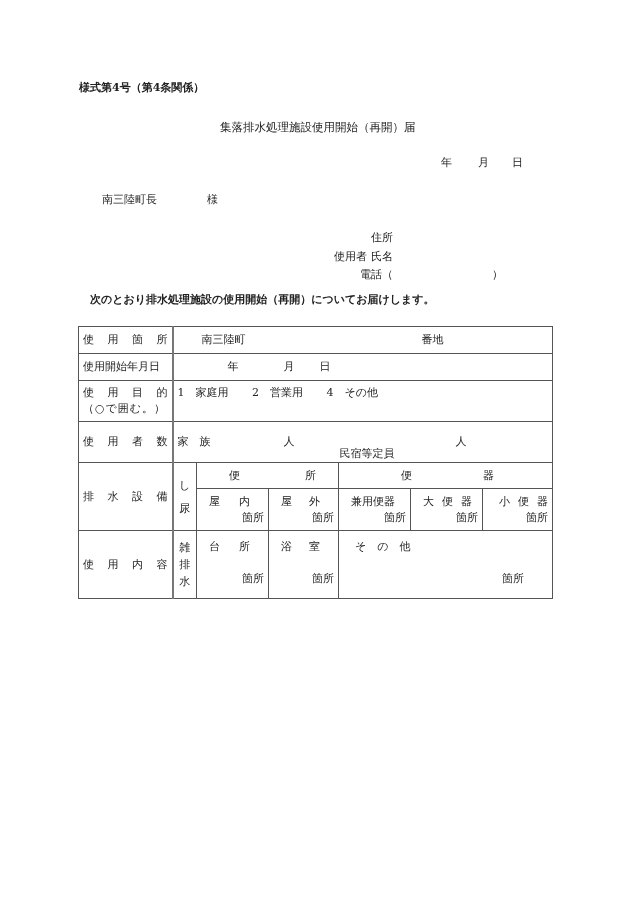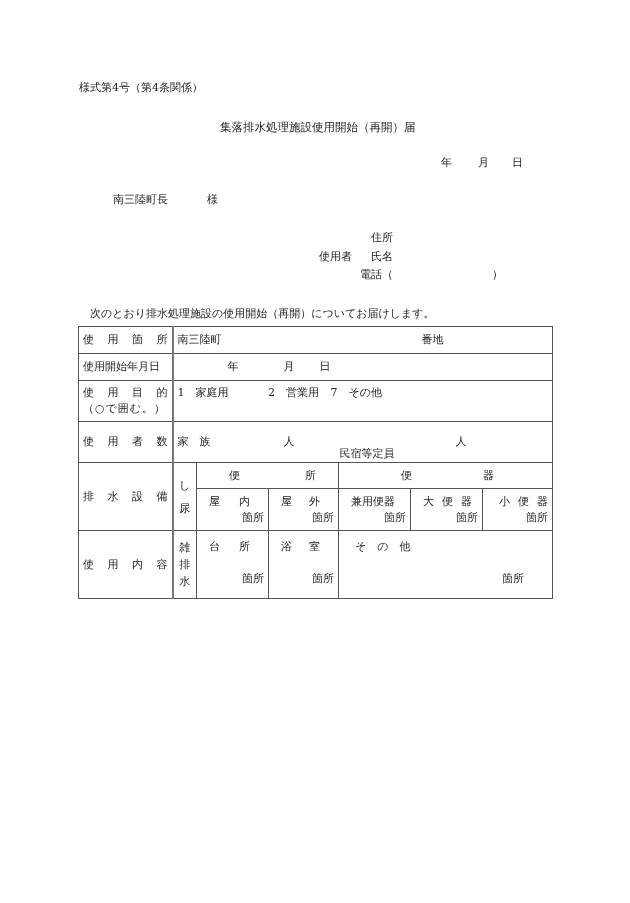--- a/index.html
+++ b/index.html
@@ -2,25 +2,25 @@
 <html><head>
 <meta charset="utf-8">
 <style>
   html, body { margin: 0; padding: 0; }
   body {
     width: 630px; height: 903px; background: #ffffff; position: relative;
     font-family: "DejaVu Serif", "Liberation Serif", serif;
     color: #222; font-size: 11px; overflow: hidden;
   }
   .abs { position: absolute; white-space: nowrap; }
-  .form-no { left: 79px; top: 80px; }
+  .form-no { left: 79px; top: 80px; font-weight: bold; }
   .title { left: 220px; top: 120px; font-size: 11.5px; }
   .date-line { top: 155px; }
   .addressee { top: 192px; }
-  .intro { left: 90px; top: 306px; }
+  .intro { left: 90px; top: 292px; font-weight: bold; }
   table.form {
     position: absolute; left: 78px; top: 326px; width: 474px;
     border-collapse: collapse; table-layout: fixed;
   }
   table.form td {
     border: 1px solid #555; padding: 0 4px; vertical-align: middle;
     font-size: 11px; line-height: 16px;
   }
   table.form td.label-col { border-right: 2px solid #777; }
   .spread { display: flex; justify-content: space-between; }
@@ -34,27 +34,27 @@
 <div class="abs form-no">様式第4号（第4条関係）</div>
 <div class="abs title">集落排水処理施設使用開始（再開）届</div>
 
 <div>
   <span class="abs date-line" style="left:441px">年</span>
   <span class="abs date-line" style="left:478px">月</span>
   <span class="abs date-line" style="left:512px">日</span>
 </div>
 
 <div>
-  <span class="abs addressee" style="left:113px">南三陸町長</span>
+  <span class="abs addressee" style="left:102px">南三陸町長</span>
   <span class="abs addressee" style="left:207px">様</span>
 </div>
 
 <div>
   <span class="abs" style="left:371px;top:230px">住所</span>
-  <span class="abs" style="left:319px;top:249px">使用者</span>
+  <span class="abs" style="left:334px;top:249px">使用者</span>
   <span class="abs" style="left:371px;top:249px">氏名</span>
   <span class="abs" style="left:360px;top:267px">電話（</span>
   <span class="abs" style="left:492px;top:267px">）</span>
 </div>
 
 <div class="abs intro">次のとおり排水処理施設の使用開始（再開）についてお届けします。</div>
 
 <table class="form">
   <colgroup>
     <col style="width:94px">
@@ -70,21 +70,21 @@
       <tr style="height:27px">
     <td class="label-col">
       <div class="spread">
         <span>使</span>
         <span>用</span>
         <span>箇</span>
         <span>所</span>
       </div>
     </td>
     <td colspan="6" style="position:relative">
-      <span style="margin-left:0">南三陸町</span>
+      <span style="margin-left:24px">南三陸町</span>
       <span style="position:absolute;left:248px">番地</span>
     </td>
   </tr>
 
   <tr style="height:27px">
     <td class="label-col">使用開始年月日</td>
     <td colspan="6" style="position:relative">
       <span style="position:absolute;left:54px;top:5px">年</span>
       <span style="position:absolute;left:110px;top:5px">月</span>
       <span style="position:absolute;left:146px;top:5px">日</span>
@@ -95,23 +95,23 @@
     <td class="label-col">
       <div class="spread">
         <span>使</span>
         <span>用</span>
         <span>目</span>
         <span>的</span>
       </div>
       <div style="letter-spacing:1px">（○で囲む。）</div>
     </td>
     <td colspan="6" class="cell-top">
-      <span style="margin-right:36px">1　家庭用</span>
-      <span style="margin-right:8px">2　営業用</span>
-      <span>7　その他</span>
+      <span style="margin-right:20px">1　家庭用</span>
+      <span style="margin-right:20px">2　営業用</span>
+      <span>4　その他</span>
     </td>
   </tr>
 
   <tr style="height:41px">
     <td class="label-col">
       <div class="spread">
         <span>使</span>
         <span>用</span>
         <span>者</span>
         <span>数</span>

